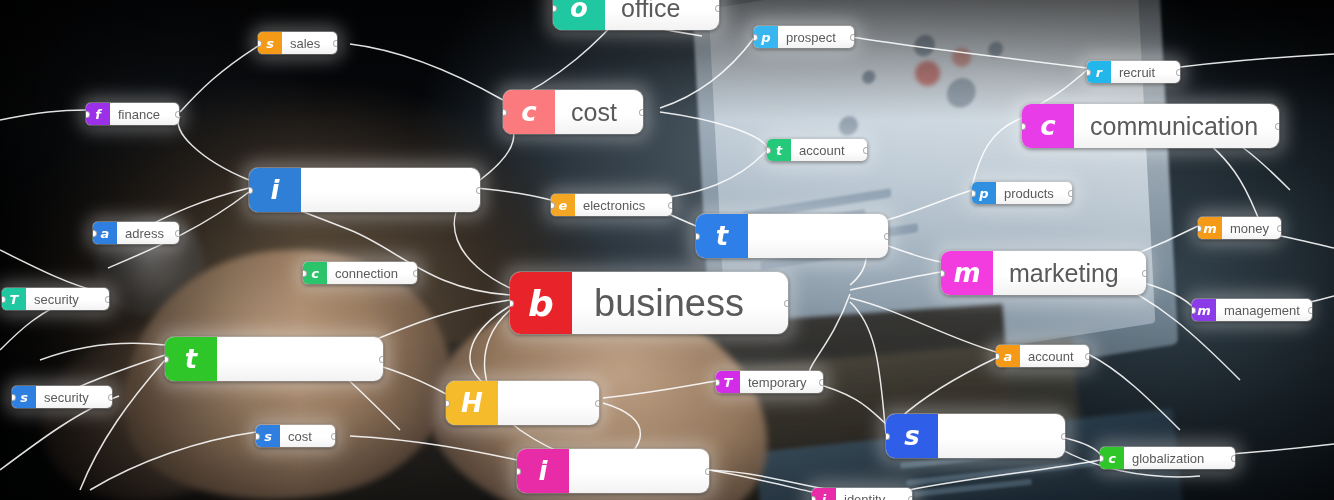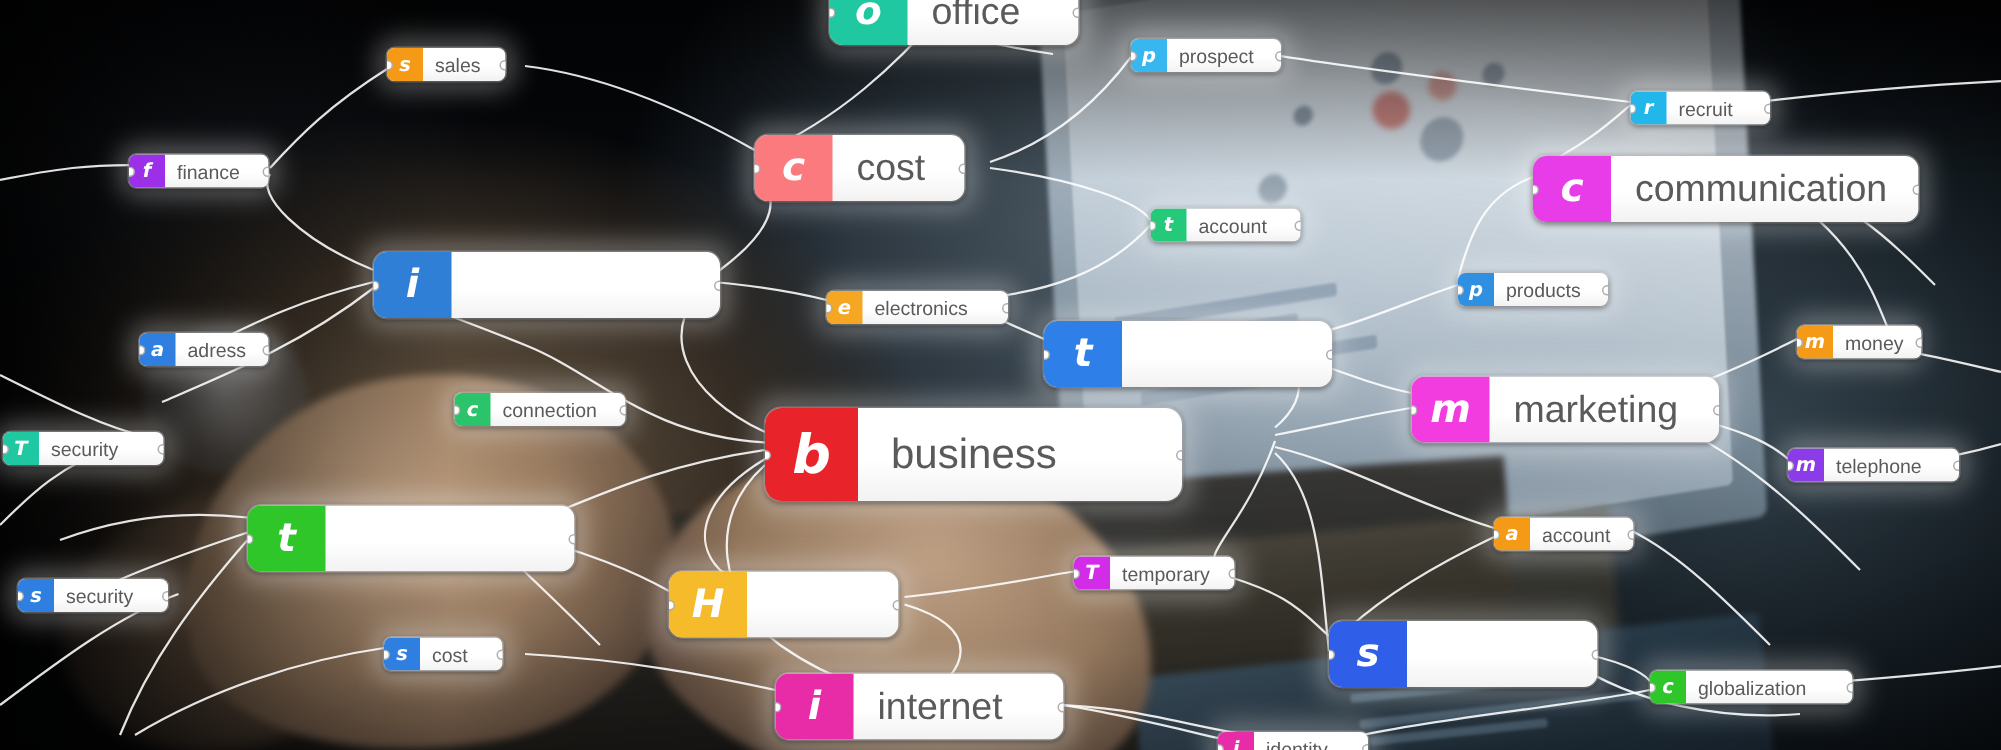--- a/index.html
+++ b/index.html
@@ -85,21 +85,21 @@
 
   
   .node.lg{border-radius:9px;}
   .node.lg .ic{width:52px;font-size:26px;}
   .node.lg .lb{font-size:25px;padding:0 20px 0 16px;}
   .node.lg{height:44px;}
 
   
   .node.xl{height:62px;border-radius:11px;}
   .node.xl .ic{width:62px;font-size:36px;}
-  .node.xl .lb{font-size:28px;padding:0 26px 0 22px;}
+  .node.xl .lb{font-size:38px;padding:0 26px 0 22px;}
 
   
   .node.sm{height:22px;border-radius:5px;}
   .node.sm .ic{width:24px;font-size:13px;}
   .node.sm .lb{font-size:13px;padding:0 12px 0 8px;}
 
   
   .nub{position:absolute;width:5px;height:5px;border-radius:50%;
        background:#fff;border:1px solid rgba(120,120,120,.6);top:50%;margin-top:-3px;}
   .nub.l{left:-3px;} .nub.r{right:-3px;}
@@ -317,21 +317,21 @@
       <div class="glow" style="left: -4px; top: 282px; width: 119px; height: 34px;"></div>
       <div class="node sm" style="left: 2px; top: 288px; min-width: 107px;">
         <div class="ic" style="background: rgb(31, 200, 160);">T</div>
         <div class="lb">security</div>
         <span class="nub l"></span>
         <span class="nub r"></span>
       </div>
       <div class="glow" style="left: 1186px; top: 293px; width: 126px; height: 34px;"></div>
       <div class="node sm" style="left: 1192px; top: 299px; min-width: 114px;">
         <div class="ic" style="background: rgb(139, 60, 232);">m</div>
-        <div class="lb">telephone</div>
+        <div class="lb">management</div>
         <span class="nub l"></span>
         <span class="nub r"></span>
       </div>
       <div class="glow" style="left: 159px; top: 331px; width: 230px; height: 56px;"></div>
       <div class="node lg" style="left: 165px; top: 337px; min-width: 218px;">
         <div class="ic" style="background: rgb(46, 198, 40);">t</div>
         <span class="nub l"></span>
         <span class="nub r"></span>
       </div>
       <div class="glow" style="left: 990px; top: 339px; width: 105px; height: 34px;"></div>
@@ -377,21 +377,20 @@
       <div class="glow" style="left: 1094px; top: 441px; width: 147px; height: 34px;"></div>
       <div class="node sm" style="left: 1100px; top: 447px; min-width: 135px;">
         <div class="ic" style="background: rgb(46, 198, 40);">c</div>
         <div class="lb">globalization</div>
         <span class="nub l"></span>
         <span class="nub r"></span>
       </div>
       <div class="glow" style="left: 511px; top: 443px; width: 204px; height: 56px;"></div>
       <div class="node lg" style="left: 517px; top: 449px; min-width: 192px;">
         <div class="ic" style="background: rgb(232, 44, 168);">i</div>
-        <div class="lb">internet</div>
         <span class="nub l"></span>
         <span class="nub r"></span>
       </div>
       <div class="glow" style="left: 806px; top: 482px; width: 112px; height: 34px;"></div>
       <div class="node sm" style="left: 812px; top: 488px; min-width: 100px;">
         <div class="ic" style="background: rgb(232, 44, 168);">i</div>
         <div class="lb">identity</div>
         <span class="nub l"></span>
         <span class="nub r"></span>
       </div>

